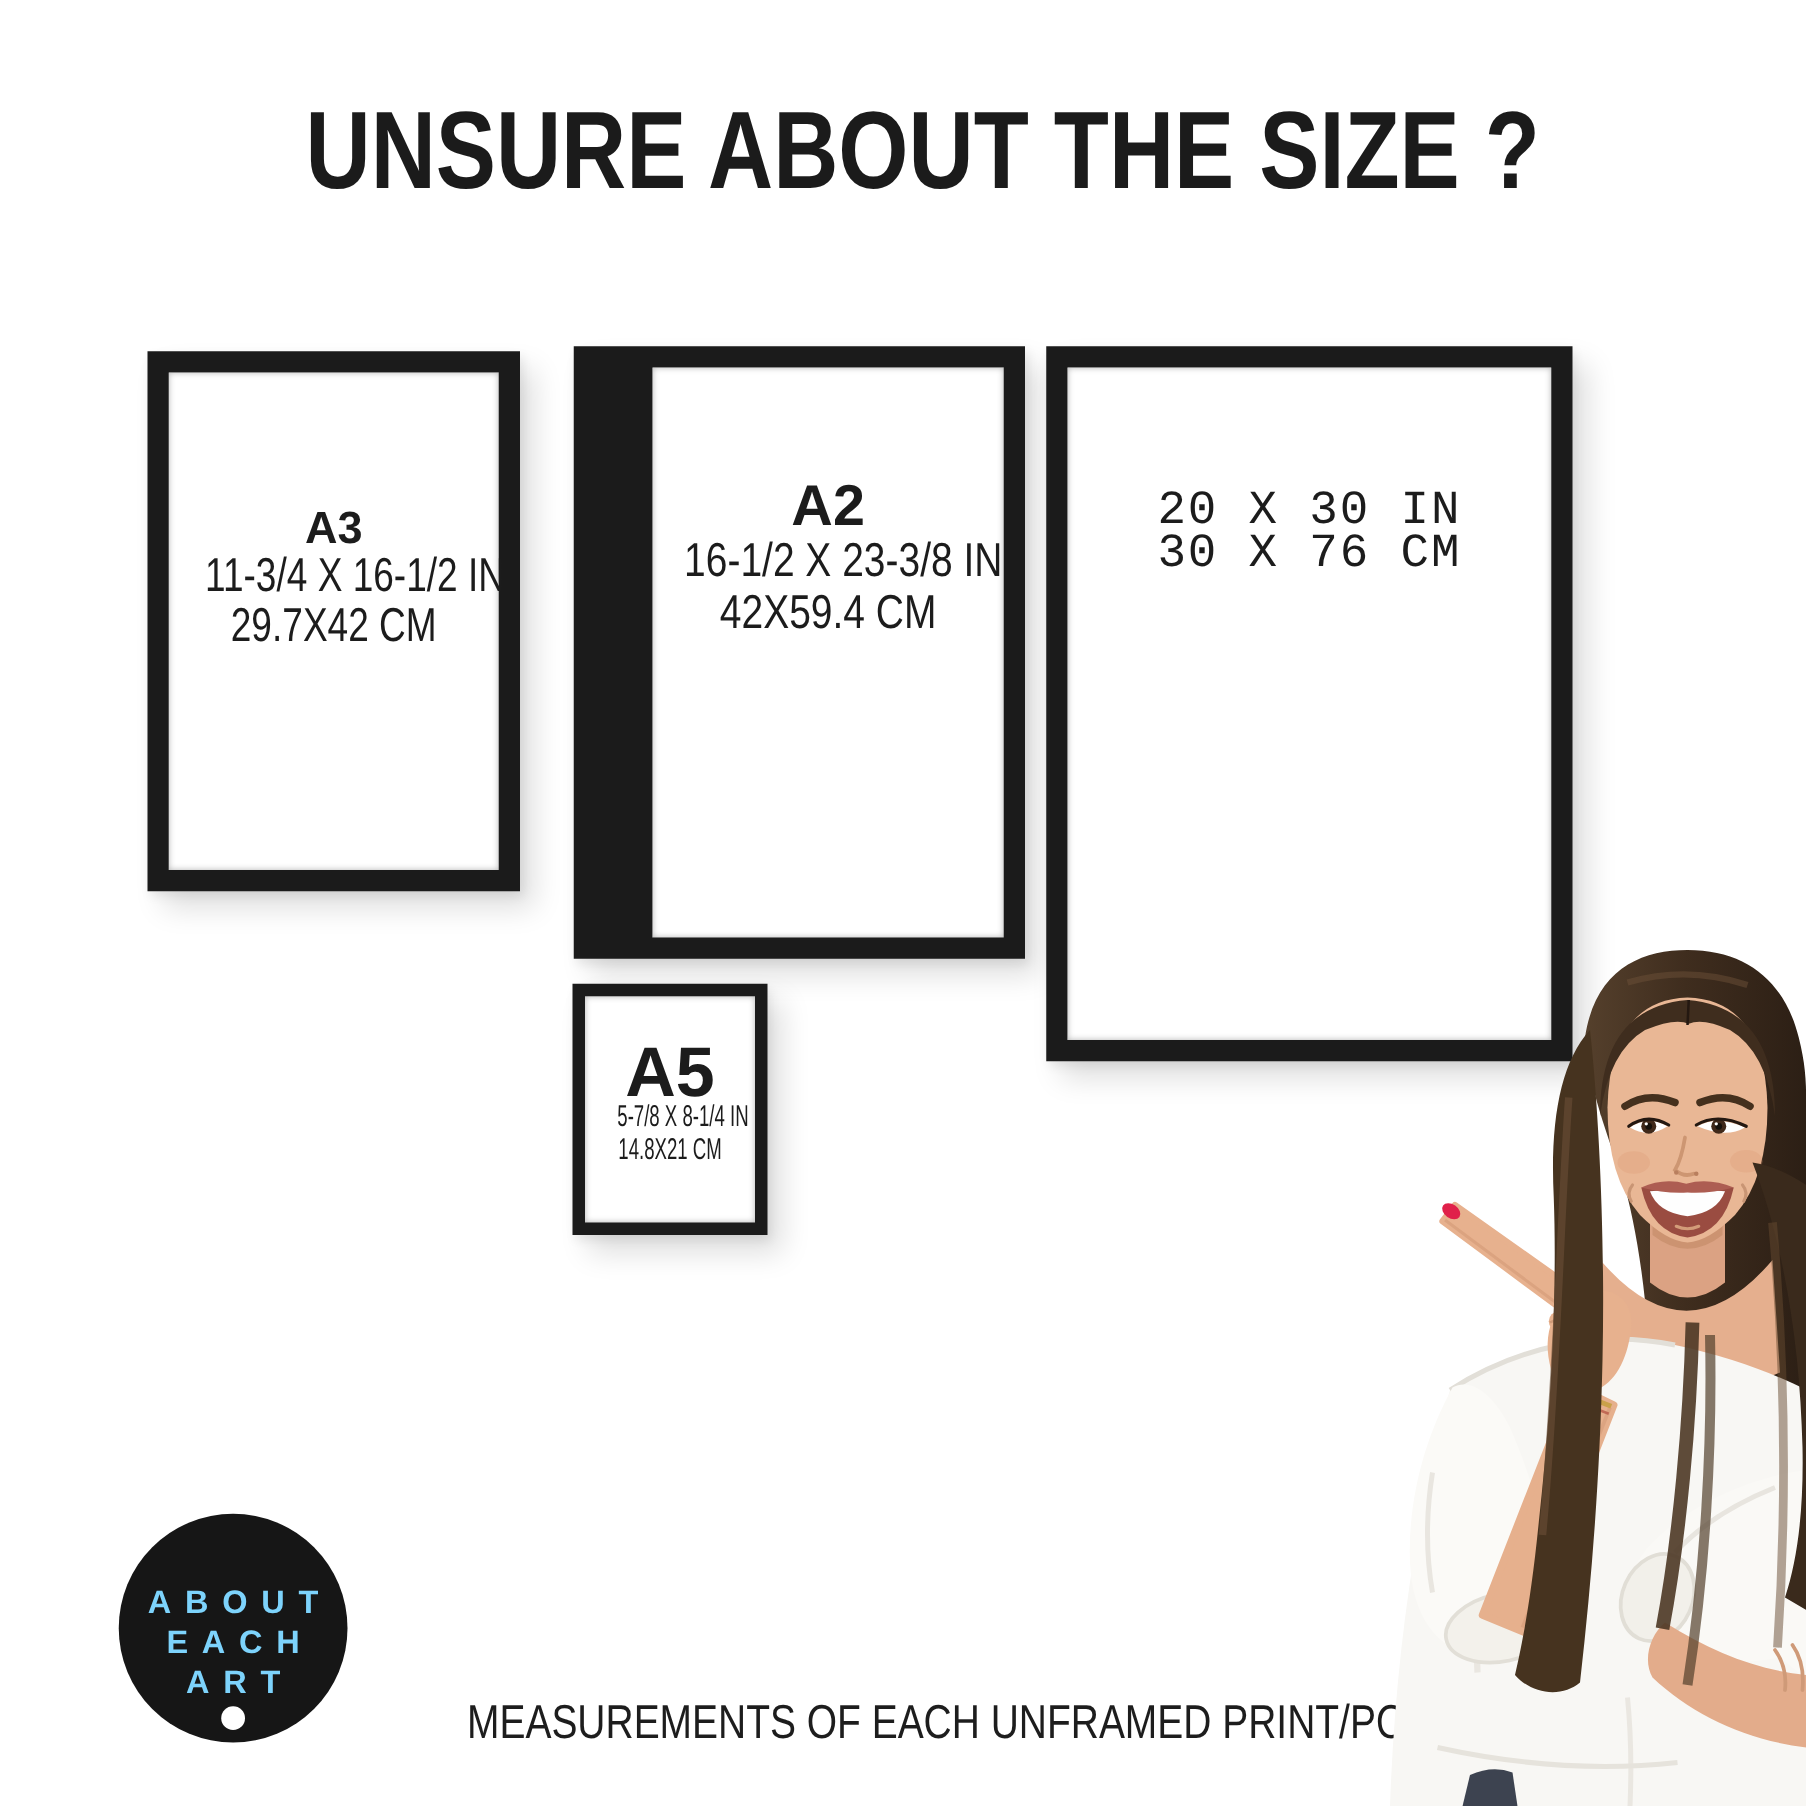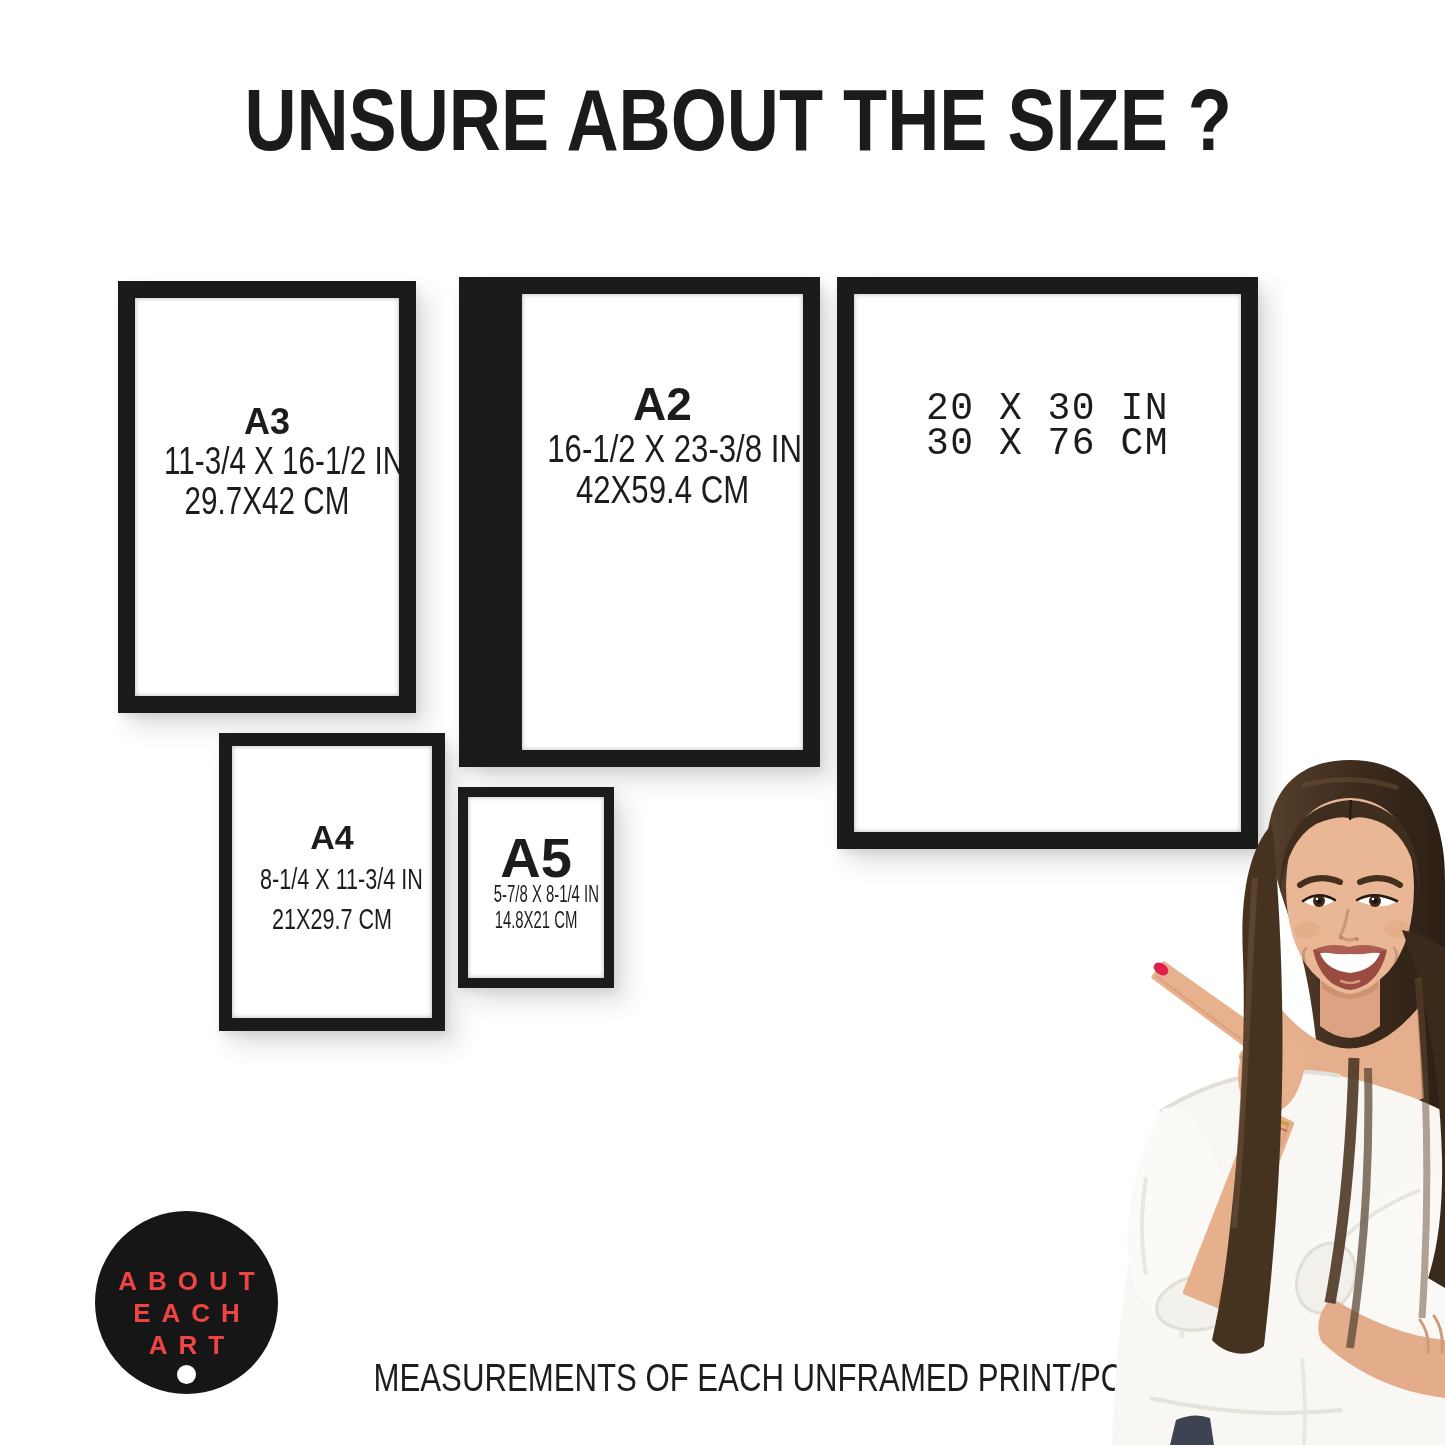--- a/index.html
+++ b/index.html
@@ -52,21 +52,21 @@
   .f-a5 .size-name { font-size:56px; line-height:46px; }
   .f-a5 .size-dim  { font-size:24px; line-height:26px; transform:scaleX(.62); }
 
   
   .logo {
     position:absolute; left:95px; top:1211px; width:183px; height:183px;
     border-radius:50%; background:#161616; box-sizing:border-box;
     display:flex; flex-direction:column; align-items:center; padding-top:54px;
   }
   .logo-line {
-    color:#ef4444; font-weight:700; font-size:26px; line-height:32px;
+    color:#7dd3fc; font-weight:700; font-size:26px; line-height:32px;
     letter-spacing:11px; margin-right:-11px; text-align:center;
   }
   .logo-dot { width:19px; height:19px; background:#fff; border-radius:50%; margin-top:4px; }
 
   
   .caption { position:absolute; top:1356px; left:282px; width:760px; text-align:center; }
   .caption-text {
     display:inline-block; font-size:38px; line-height:44px; white-space:nowrap;
     transform:scaleX(.82); transform-origin:center; color:#1d1d1d;
   }
@@ -100,27 +100,20 @@
   </div>
 
   <div class="frame f-b20">
     <div class="mat">
       <div class="size-name"></div>
       <div class="size-dim">20 X 30 IN</div>
       <div class="size-dim">30 X 76 CM</div>
     </div>
   </div>
 
-  <div class="frame f-a4">
-    <div class="mat">
-      <div class="size-name">A4</div>
-      <div class="size-dim">8-1/4 X 11-3/4 IN</div>
-      <div class="size-dim">21X29.7 CM</div>
-    </div>
-  </div>
 
   <div class="frame f-a5">
     <div class="mat">
       <div class="size-name">A5</div>
       <div class="size-dim">5-7/8 X 8-1/4 IN</div>
       <div class="size-dim">14.8X21 CM</div>
     </div>
   </div>
 
   <div class="logo">

